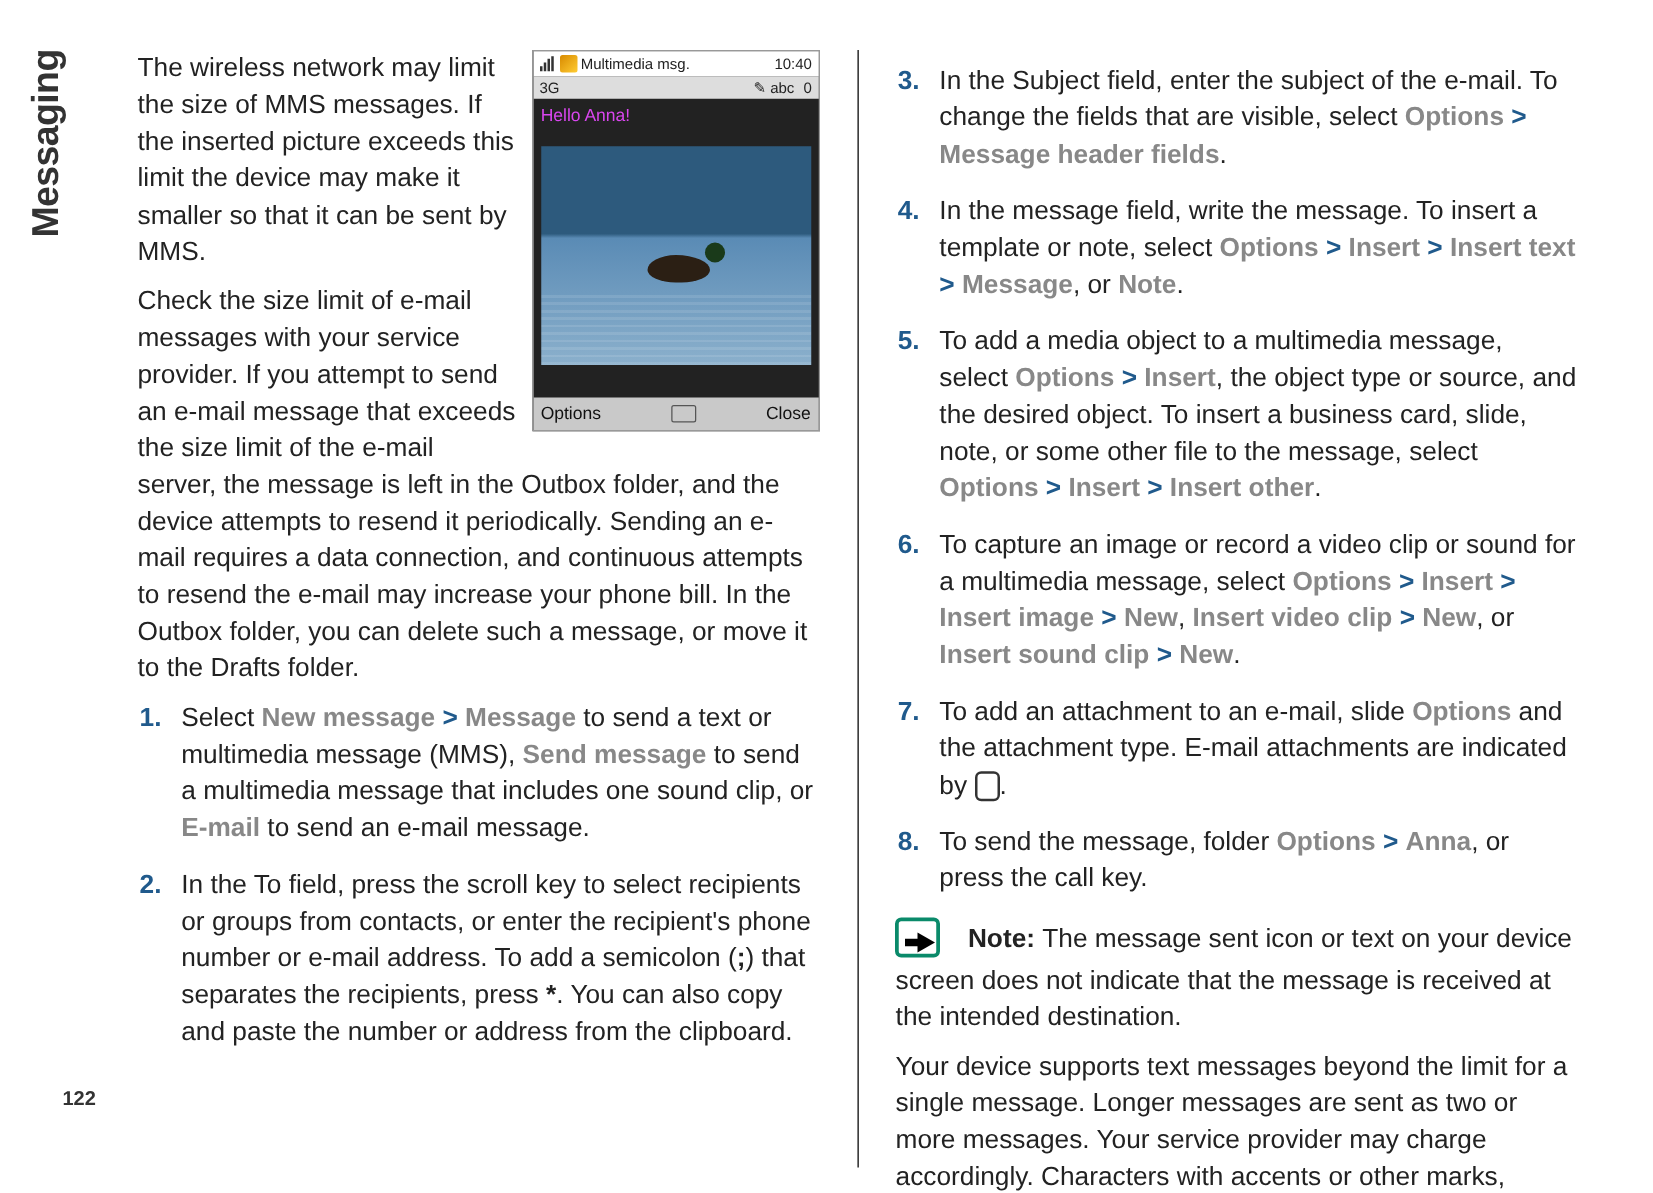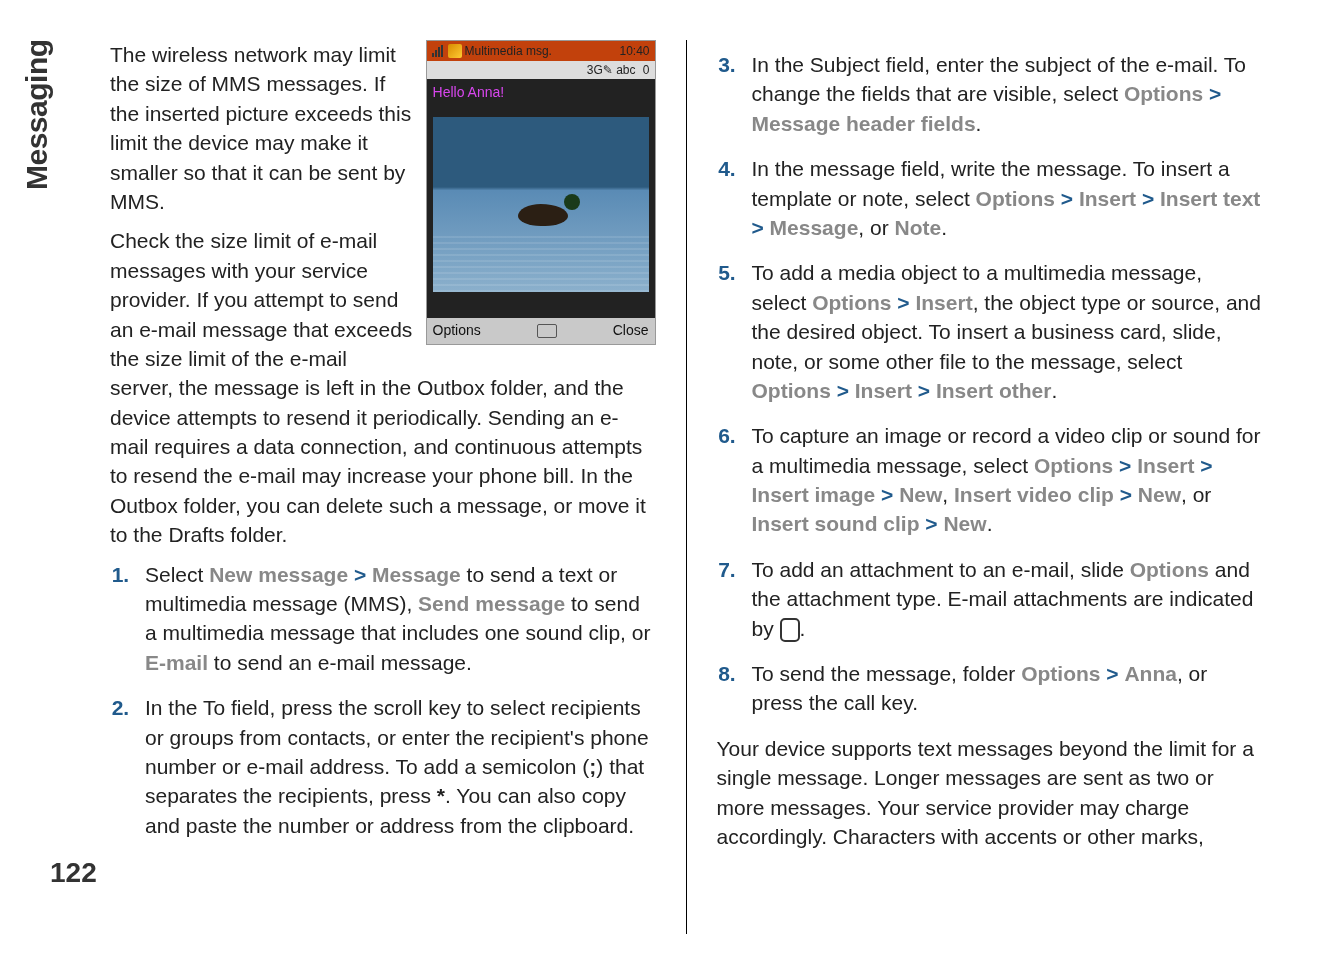--- a/index.html
+++ b/index.html
@@ -30,21 +30,21 @@
     font-weight: bold;
     color: #333;
     font-family: "Arial Narrow", Arial, sans-serif;
     letter-spacing: -0.5px;
     margin-top: 150px;
   }
   .page-number {
     position: absolute;
     left: 50px;
     bottom: 65px;
-    font-size: 28px;
+    font-size: 16px;
     font-weight: bold;
     color: #333;
     font-family: "Arial Narrow", Arial, sans-serif;
   }
   .columns {
     display: flex;
     flex-direction: row;
     gap: 30px;
     flex: 1;
     margin-left: 80px;
@@ -74,21 +74,21 @@
     margin-left: 10px;
     margin-bottom: 10px;
     background: #222;
     border: 1px solid #999;
     box-sizing: border-box;
     position: relative;
     color: #ccc;
     font-size: 13px;
   }
   .phone-top {
-    background: #c2410c;
+    background: #ffffff;
     color: #222;
     height: 20px;
     display: flex;
     align-items: center;
     justify-content: space-between;
     padding: 0 5px;
     font-size: 12px;
   }
   .phone-top-title {
     display: flex;
@@ -101,21 +101,21 @@
     background: linear-gradient(135deg,#d88a00,#ffcc33);
     border-radius: 2px;
     display: inline-block;
   }
   .phone-status {
     background: #ddd;
     color: #222;
     height: 18px;
     display: flex;
     align-items: center;
-    justify-content: flex-end;
+    justify-content: space-between;
     font-size: 12px;
     padding: 0 5px;
   }
   .phone-body {
     padding: 4px 6px 0 6px;
     font-size: 14px;
     color: #d946ef;
     height: 30px;
   }
   .phone-image-area {
@@ -315,17 +315,25 @@
           <span>To capture an image or record a video clip or sound for a multimedia message, select </span><span class="ui">Options</span><span class="sep"> &gt; </span><span class="ui">Insert</span><span class="sep"> &gt; </span><span class="ui">Insert image</span><span class="sep"> &gt; </span><span class="ui">New</span><span>, </span><span class="ui">Insert video clip</span><span class="sep"> &gt; </span><span class="ui">New</span><span>, or </span><span class="ui">Insert sound clip</span><span class="sep"> &gt; </span><span class="ui">New</span><span>.</span>
         </li>
         <li>
           <span>To add an attachment to an e-mail, slide </span><span class="ui">Options</span><span> and the attachment type. E-mail attachments are indicated by </span><span class="attach-icon"></span><span>.</span>
         </li>
         <li>
           <span>To send the message, folder </span><span class="ui">Options</span><span class="sep"> &gt; </span><span class="ui">Anna</span><span>, or press the call key.</span>
         </li>
       </ol>
 
+      <p class="note-row">
+        <span class="note-icon">
+          <span class="box"></span>
+          <span class="arrow-stem"></span>
+          <span class="arrow"></span>
+        </span>
+        <b>Note: </b><span>The message sent icon or text on your device screen does not indicate that the message is received at the intended destination.</span>
+      </p>
 
       <p>Your device supports text messages beyond the limit for a single message. Longer messages are sent as two or more messages. Your service provider may charge accordingly. Characters with accents or other marks,</p>
     </div>
   </div>
 </div>
 
 </body></html>

